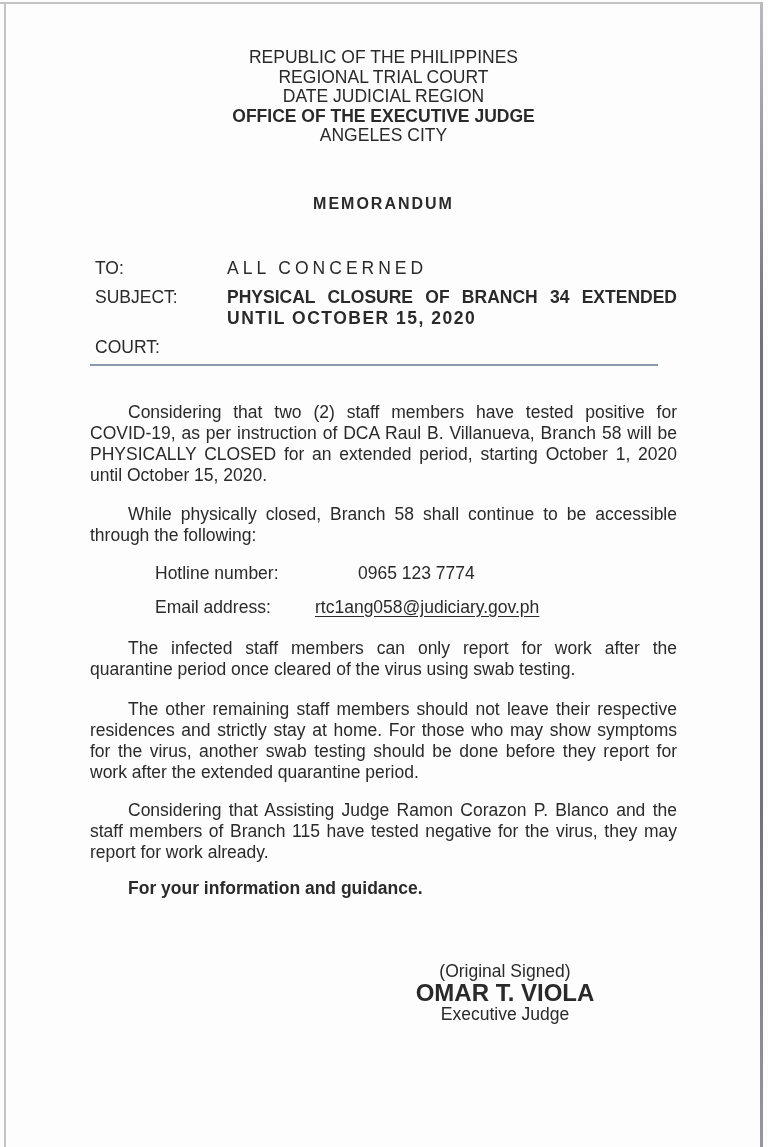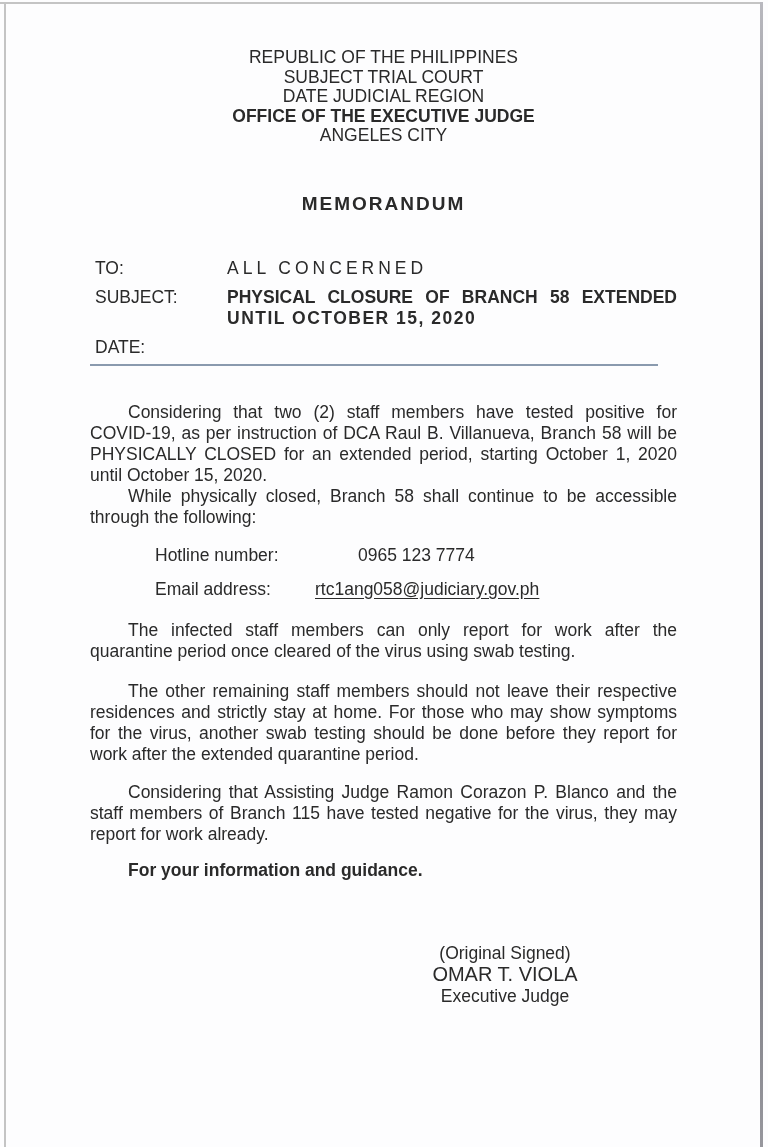--- a/index.html
+++ b/index.html
@@ -20,89 +20,89 @@
   .edge-top{position:absolute;top:2px;left:0;width:763px;height:2px;background:var(--edge-color);}
   .edge-left{position:absolute;top:2px;left:4px;width:2px;height:1145px;background:var(--edge-color);}
   .edge-right{position:absolute;top:2px;left:760px;width:3px;height:1145px;
     background:linear-gradient(#b9b9bf 0%, #71717a 30%, #71717a 70%, #97979d 100%);}
   .content{position:absolute;left:90px;top:0;width:587px;font-size:17.5px;line-height:21px;}
 
   .letterhead{margin-top:48px;text-align:center;line-height:19.5px;}
   .letterhead .lh-line{display:block;}
   .letterhead .lh-bold{font-weight:bold;}
 
-  .memo-title{margin-top:47px;text-align:center;font-size:19px;font-weight:bold;letter-spacing:2px;}
+  .memo-title{margin-top:47px;text-align:center;font-size:16px;font-weight:bold;letter-spacing:2px;}
 
   .meta{margin-top:44px;}
   .meta-row{display:flex;align-items:flex-start;}
   .meta-row + .meta-row{margin-top:8px;}
   .meta-label{flex:0 0 137px;padding-left:5px;box-sizing:border-box;}
   .meta-value{flex:1 1 auto;}
   .row-to .meta-value{letter-spacing:4px;}
   .row-subject{margin-top:19px;}
   .row-subject .meta-value{font-weight:bold;width:450px;}
   .subject-line1{text-align:justify;text-align-last:justify;}
   .subject-line2{letter-spacing:1.5px;}
   .row-date{margin-top:17px;}
   .row-date .meta-value{letter-spacing:4px;}
   .date-rule{margin-top:6px;width:568px;height:2px;background:var(--rule-color);border:none;}
 
   .para{margin:0;text-align:justify;text-indent:38px;}
   .p1{margin-top:36px;}
-  .p2{}
+  .p2{margin-top:18px;}
   .p3{margin-top:20px;}
   .p4{margin-top:19px;}
   .p5{margin-top:17px;}
   .closing{margin-top:15px;text-align:left;font-weight:bold;}
 
   .contact-row{padding-left:65px;}
   .contact-hotline{margin-top:17px;}
   .contact-email{margin-top:13px;}
   .contact-label{display:inline-block;}
   .contact-hotline .contact-label{width:203px;}
   .contact-email .contact-label{width:160px;}
   .email-value{text-decoration:underline;text-underline-offset:3px;}
 
   .signature{margin-top:62px;margin-left:300px;width:230px;text-align:center;line-height:21.5px;}
-  .sig-name{font-weight:normal;font-size:20px;}
+  .sig-name{font-weight:bold;font-size:24px;}
 </style>
 </head>
 <body>
 
 <div class="page">
   <div class="edge-top"></div>
   <div class="edge-left"></div>
   <div class="edge-right"></div>
 
   <div class="content">
 
     <div class="letterhead">
       <span class="lh-line">REPUBLIC OF THE PHILIPPINES</span>
-      <span class="lh-line">SUBJECT TRIAL COURT</span>
+      <span class="lh-line">REGIONAL TRIAL COURT</span>
       <span class="lh-line">DATE JUDICIAL REGION</span>
       <span class="lh-line lh-bold">OFFICE OF THE EXECUTIVE JUDGE</span>
       <span class="lh-line">ANGELES CITY</span>
     </div>
 
     <div class="memo-title">MEMORANDUM</div>
 
     <div class="meta">
       <div class="meta-row row-to">
         <span class="meta-label">TO:</span>
         <span class="meta-value">ALL CONCERNED</span>
       </div>
       <div class="meta-row row-subject">
         <span class="meta-label">SUBJECT:</span>
         <span class="meta-value">
-          <span class="subject-line1" style="display:block;">PHYSICAL CLOSURE OF BRANCH 58 EXTENDED</span>
+          <span class="subject-line1" style="display:block;">PHYSICAL CLOSURE OF BRANCH 34 EXTENDED</span>
           <span class="subject-line2" style="display:block;">UNTIL OCTOBER 15, 2020</span>
         </span>
       </div>
       <div class="meta-row row-date">
-        <span class="meta-label">DATE:</span>
+        <span class="meta-label">COURT:</span>
       </div>
       <div class="date-rule"></div>
     </div>
 
     <p class="para p1">Considering that two (2) staff members have tested positive for COVID-19, as per instruction of DCA Raul B. Villanueva, Branch 58 will be PHYSICALLY CLOSED for an extended period, starting October 1, 2020 until October 15, 2020.</p>
 
     <p class="para p2">While physically closed, Branch 58 shall continue to be accessible through the following:</p>
 
     <div class="contact-row contact-hotline">
       <span class="contact-label">Hotline number:</span><span class="hotline-value">0965 123 7774</span>

